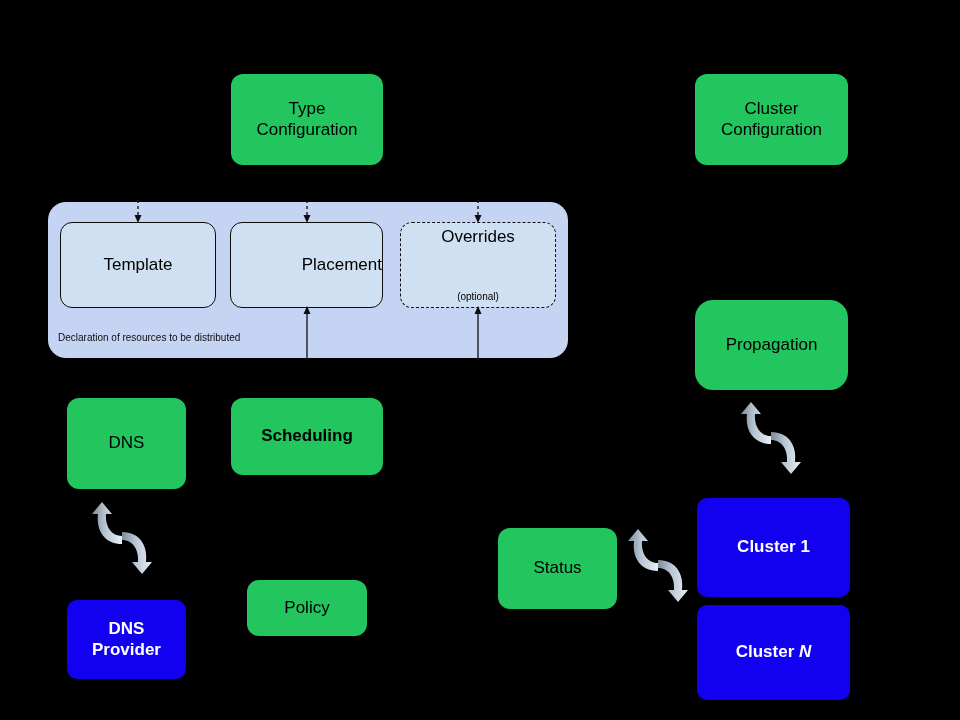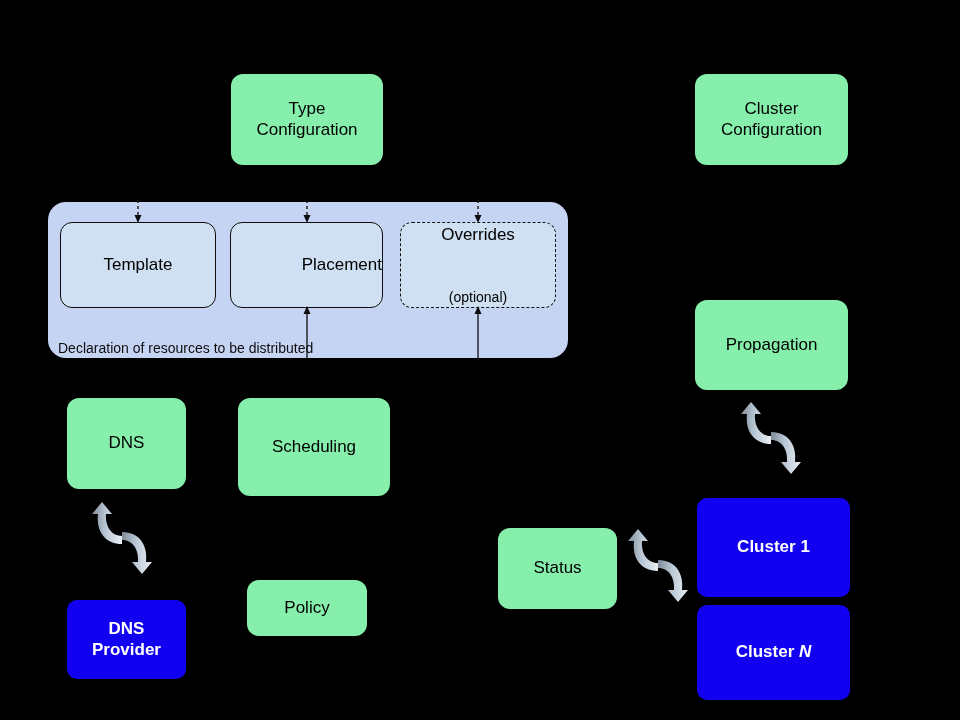--- a/index.html
+++ b/index.html
@@ -24,21 +24,21 @@
     display: flex;
     align-items: center;
     justify-content: center;
     text-align: center;
     border-radius: 12px;
     color: #000000;
     line-height: 1.18;
     white-space: pre-line;
   }
   .node.plain {
-    background: #86efac;
+    background: #22c55e;
     font-size: 17px;
   }
   .node.bordered {
     background: #cfe0f2;
     border: 1.3px solid #0d0d0d;
     font-size: 17px;
   }
   .node.dashdot {
     background: #cfe0f2;
     border: 1.4px dashed #0d0d0d;
@@ -60,28 +60,28 @@
     top: 202px;
     width: 520px;
     height: 156px;
     background: #c6d4f4;
     border-radius: 18px;
     box-sizing: border-box;
   }
   #panel-caption {
     position: absolute;
     left: 58px;
-    top: 340px;
-    font-size: 14px;
+    top: 332px;
+    font-size: 10px;
     color: #0d0d0d;
     white-space: nowrap;
   }
 
   .sub-label {
-    font-size: 14px;
+    font-size: 10px;
     display: block;
   }
   .ital { font-style: italic; }
 
   
   .conn { position: absolute; }
   .conn svg { display: block; overflow: visible; }
 
   
   .sync-icon { position: absolute; }
@@ -148,21 +148,21 @@
     <svg width="16" height="55" viewBox="0 0 16 55">
       <line x1="8" y1="55" x2="8" y2="6" stroke="#0d0d0d" stroke-width="1.3"></line>
       <polygon points="8,1 4.5,9 11.5,9" fill="#0d0d0d"></polygon>
     </svg>
   </div>
 
   <div class="node plain" style="left:67px; top:398px; width:119px; height:91px;">
     <span>DNS</span>
   </div>
 
-  <div class="node plain" style="left:238px; top:398px; width:152px; height:98px;">
+  <div class="node plain" style="left:231px; top:398px; width:152px; height:77px;font-weight:bold;">
     <span>Scheduling</span>
   </div>
 
   <div class="node accent" style="left:67px; top:580px; width:119px; height:79px;">
     <span>DNS
 Provider</span>
   </div>
 
   <div class="node plain" style="left:247px; top:580px; width:120px; height:56px;">
     <span>Policy</span>
@@ -182,21 +182,21 @@
           <stop offset="100%" stop-color="#7e8c99"></stop>
         </linearGradient>
       </defs>
 
       <path d="M34,4 C52,4 60,18 58,34 L64,34 L54,46 L44,34 L50,34 C51,22 45,12 34,12 Z" fill="url(#sgA1)" transform="rotate(180 34 25)"></path>
 
       <path d="M34,4 C52,4 60,18 58,34 L64,34 L54,46 L44,34 L50,34 C51,22 45,12 34,12 Z" fill="url(#sgA2)" transform="translate(0,30)"></path>
     </svg>
   </div>
 
-  <div class="node plain" style="left:695px; top:300px; width:153px; height:90px;">
+  <div class="node plain" style="left:695px; top:300px; width:153px; height:90px;border-radius:18px;">
     <span>Propagation</span>
   </div>
 
   <div class="node accent" style="left:697px; top:478px; width:153px; height:99px;">
     <span><span>Cluster </span><span>1</span></span>
   </div>
 
   <div class="node plain" style="left:498px; top:528px; width:119px; height:81px;">
     <span>Status</span>
   </div>

